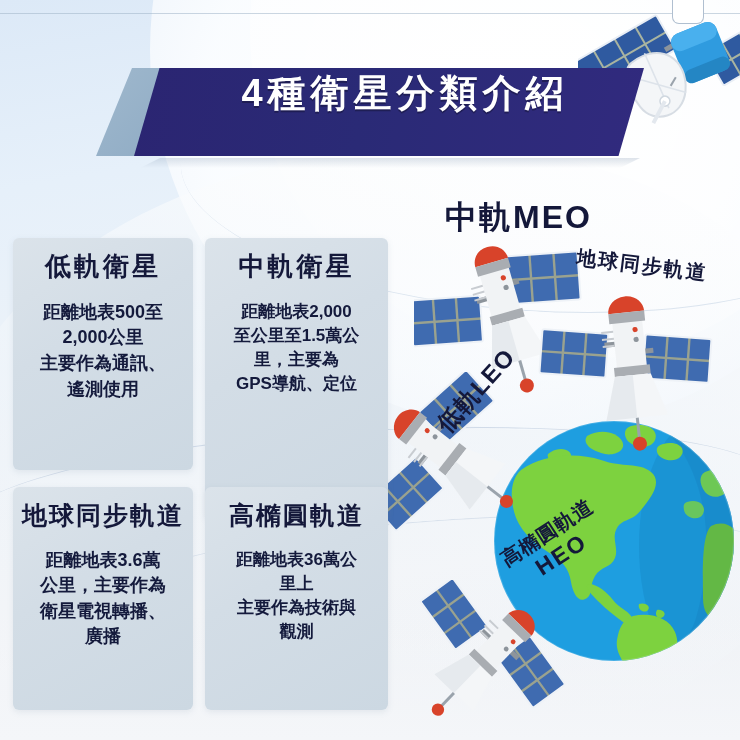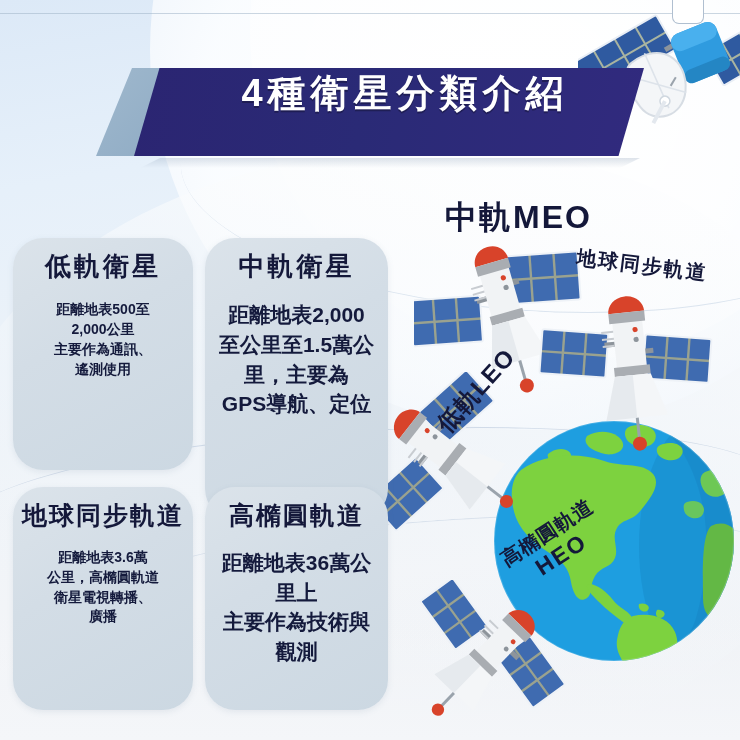--- a/index.html
+++ b/index.html
@@ -44,34 +44,34 @@
     background:linear-gradient(100deg,#2b2572 0%,#2a2a76 45%,#312a7e 100%);
     clip-path:polygon(5% 0,100% 0,95% 100%,0% 100%);
     display:flex;justify-content:center;}
   .banner-title{color:#ffffff;font-size:38px;font-weight:700;letter-spacing:5px;
     text-shadow:0 2px 0 rgba(0,0,0,.28);transform:translateX(16px);white-space:nowrap;}
   .banner-shadow{position:absolute;left:44px;top:96px;width:500px;height:10px;
     background:linear-gradient(to bottom, rgba(150,168,190,.32), rgba(150,168,190,0));
     clip-path:polygon(4% 0,100% 0,96% 100%,0% 100%);}
 
   
-  .card{position:absolute;border-radius:30px;
+  .card{position:absolute;border-radius:6px;
     background:linear-gradient(150deg,#dbe3ea 0%,#d3dde6 40%,#ccd8e2 100%);
     box-shadow:0 2px 6px rgba(110,130,155,.13);
     display:flex;flex-direction:column;align-items:center;padding-top:14px;box-sizing:border-box;}
   #card-leo {left:13px;  top:238px; width:180px; height:232px;}
   #card-meo {left:205px; top:238px; width:183px; height:281px;}
   #card-geo {left:13px;  top:487px; width:180px; height:223px;}
   #card-heo {left:205px; top:487px; width:183px; height:223px;}
   .card-title{color:#14183a;font-weight:700;font-size:26px;letter-spacing:3px;
     text-align:center;line-height:1.15;white-space:nowrap;}
   #card-geo .card-title,#card-heo .card-title{font-size:25px;letter-spacing:2px;}
-  .card-body{color:#141a3c;font-weight:700;font-size:14px;line-height:1.42;
+  .card-body{color:#141a3c;font-weight:700;font-size:18px;line-height:1.42;
     text-align:center;margin-top:18px;padding:0 8px;white-space:pre-line;}
-  #card-meo .card-body,#card-heo .card-body{font-size:21px;}
+  #card-meo .card-body,#card-heo .card-body{font-size:17px;}
 
   
   .olabel{position:absolute;color:#14183a;font-weight:700;white-space:nowrap;}
   #label-meo{left:445px;top:196px;font-size:32px;letter-spacing:2px;}
   #label-geo{left:576px;top:252px;font-size:20px;letter-spacing:2px;transform:rotate(7deg);}
   #label-leo{left:430px;top:418px;font-size:24px;letter-spacing:1px;transform:rotate(-48deg);
     transform-origin:left top;}
   #label-heo{left:497px;top:552px;font-size:20px;letter-spacing:1px;transform:rotate(-33deg);
     transform-origin:left top;text-align:center;line-height:1.18;}
   #label-heo .l2{display:block;font-size:23px;letter-spacing:2px;}
@@ -372,21 +372,21 @@
     <div class="card-title">中軌衛星</div>
     <div class="card-body">距離地表2,000
 至公里至1.5萬公
 里，主要為
 GPS導航、定位</div>
   </div>
 
   <div class="card" id="card-geo">
     <div class="card-title">地球同步軌道</div>
     <div class="card-body">距離地表3.6萬
-公里，高橢圓軌道
+公里，主要作為
 衛星電視轉播、
 廣播</div>
   </div>
 
   <div class="card" id="card-heo">
     <div class="card-title">高橢圓軌道</div>
     <div class="card-body">距離地表36萬公
 里上
 主要作為技術與
 觀測</div>

